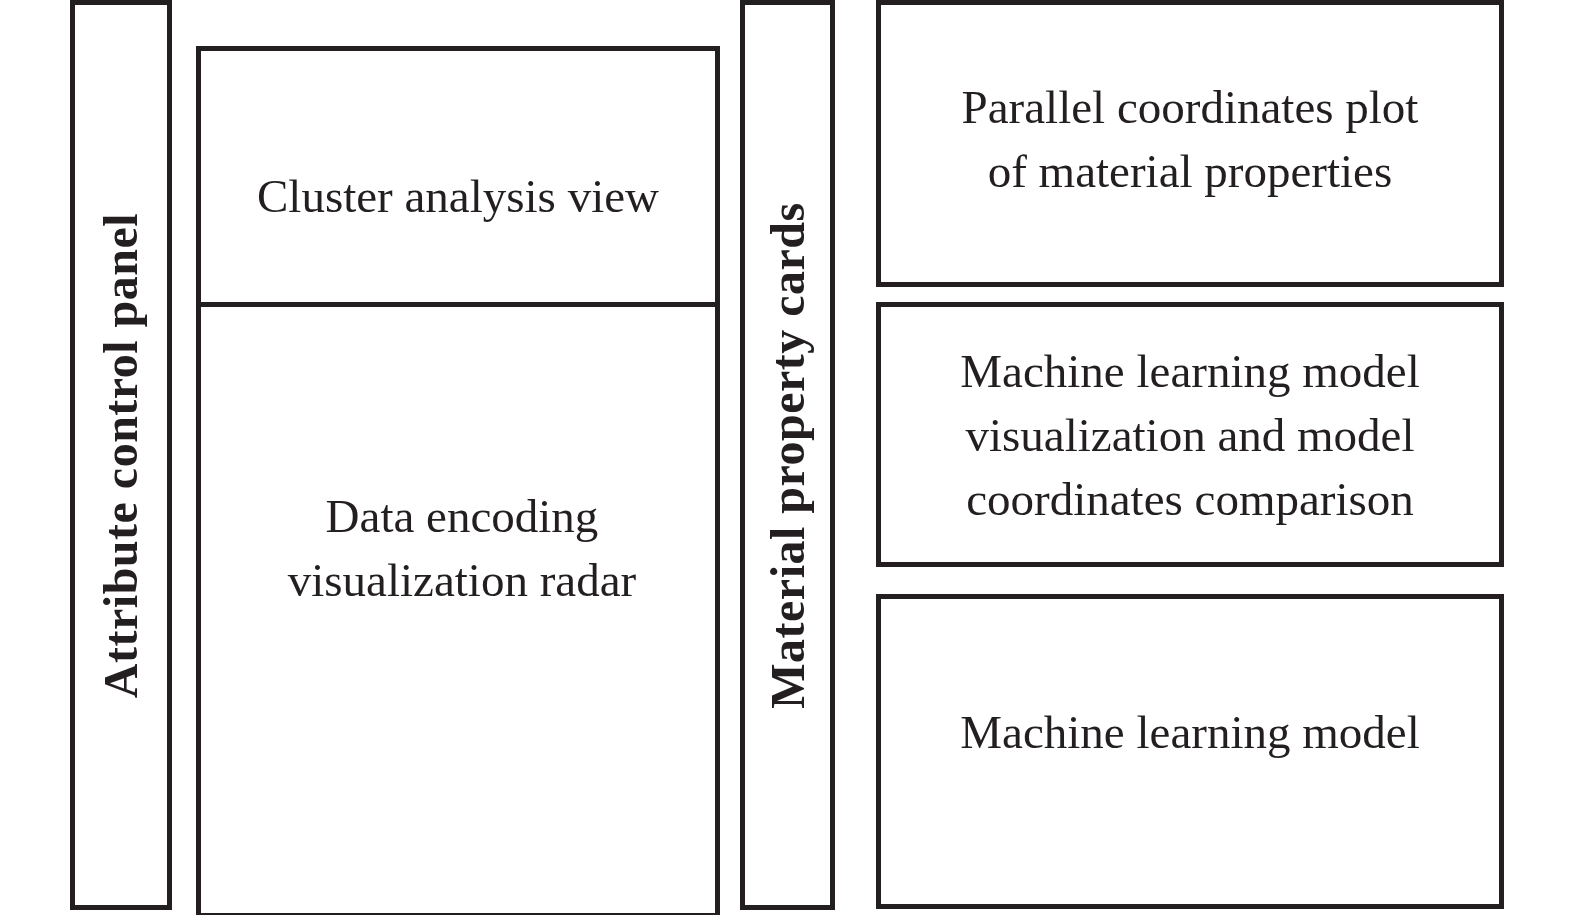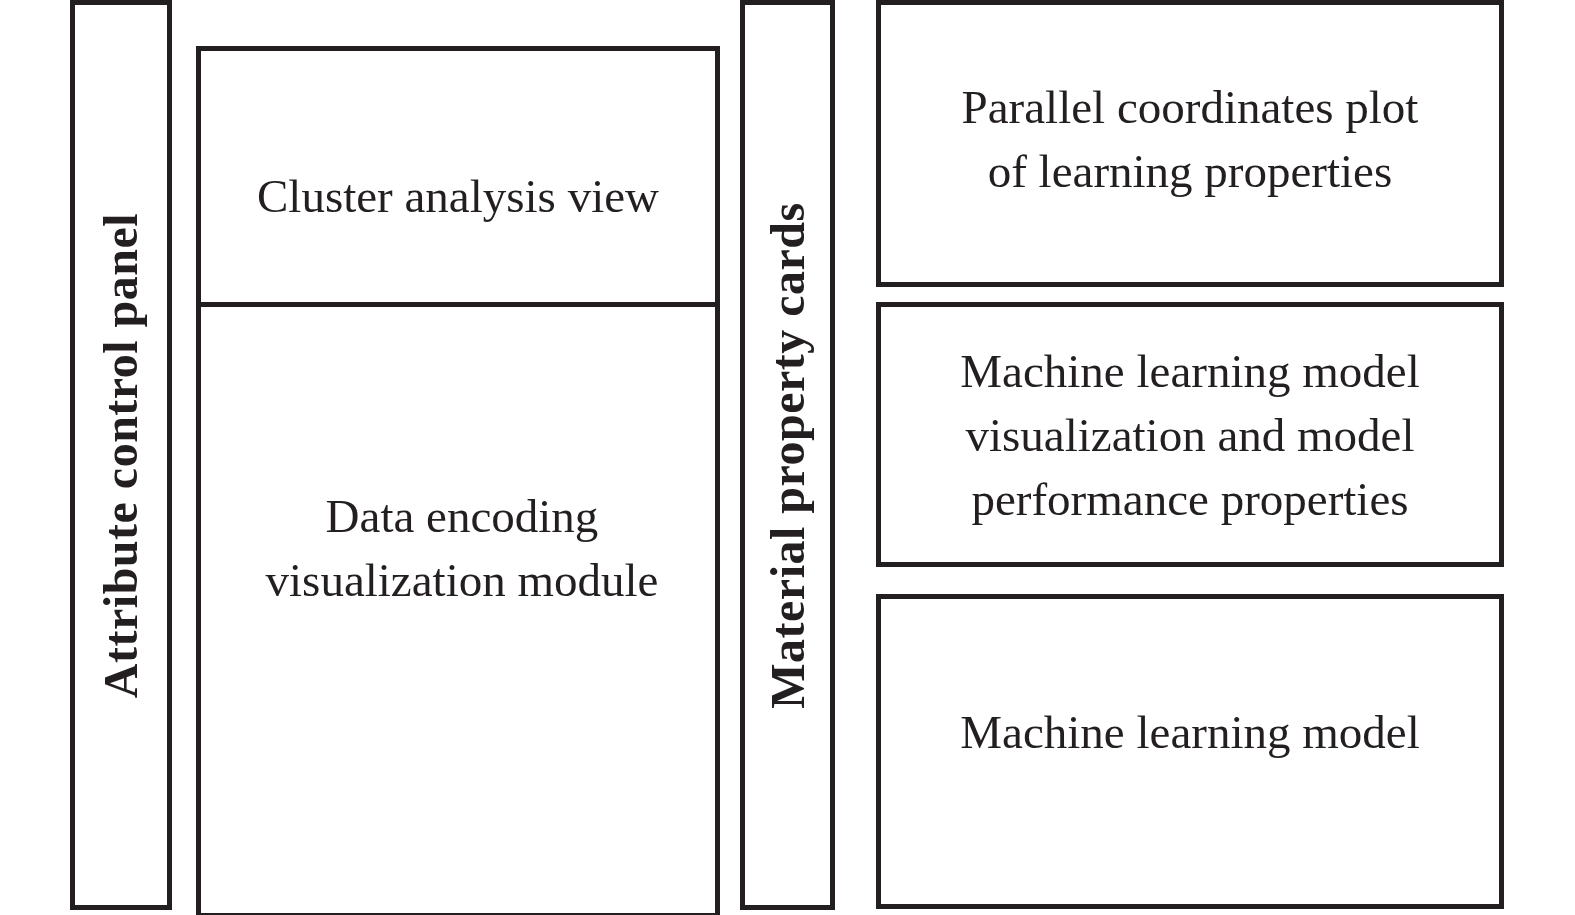--- a/index.html
+++ b/index.html
@@ -66,40 +66,40 @@
 
   <div class="panel cluster-box">
     <div class="label-block">
       <div>Cluster analysis view</div>
     </div>
   </div>
 
   <div class="panel data-box">
     <div class="label-block offset-data">
       <div>Data encoding</div>
-      <div>visualization module</div>
+      <div>visualization radar</div>
     </div>
   </div>
 
   <div class="panel material-panel">
     <span class="vlabel">Material property cards</span>
   </div>
 
   <div class="panel parallel-box">
     <div class="label-block offset-parallel">
       <div>Parallel coordinates plot</div>
-      <div>of learning properties</div>
+      <div>of material properties</div>
     </div>
   </div>
 
   <div class="panel ml-box">
     <div class="label-block">
       <div>Machine learning model</div>
       <div>visualization and model</div>
-      <div>performance properties</div>
+      <div>coordinates comparison</div>
     </div>
   </div>
 
   <div class="panel radar-box">
     <div class="label-block offset-radar">
       <div>Machine learning model</div>
     </div>
   </div>
 
 </div>

